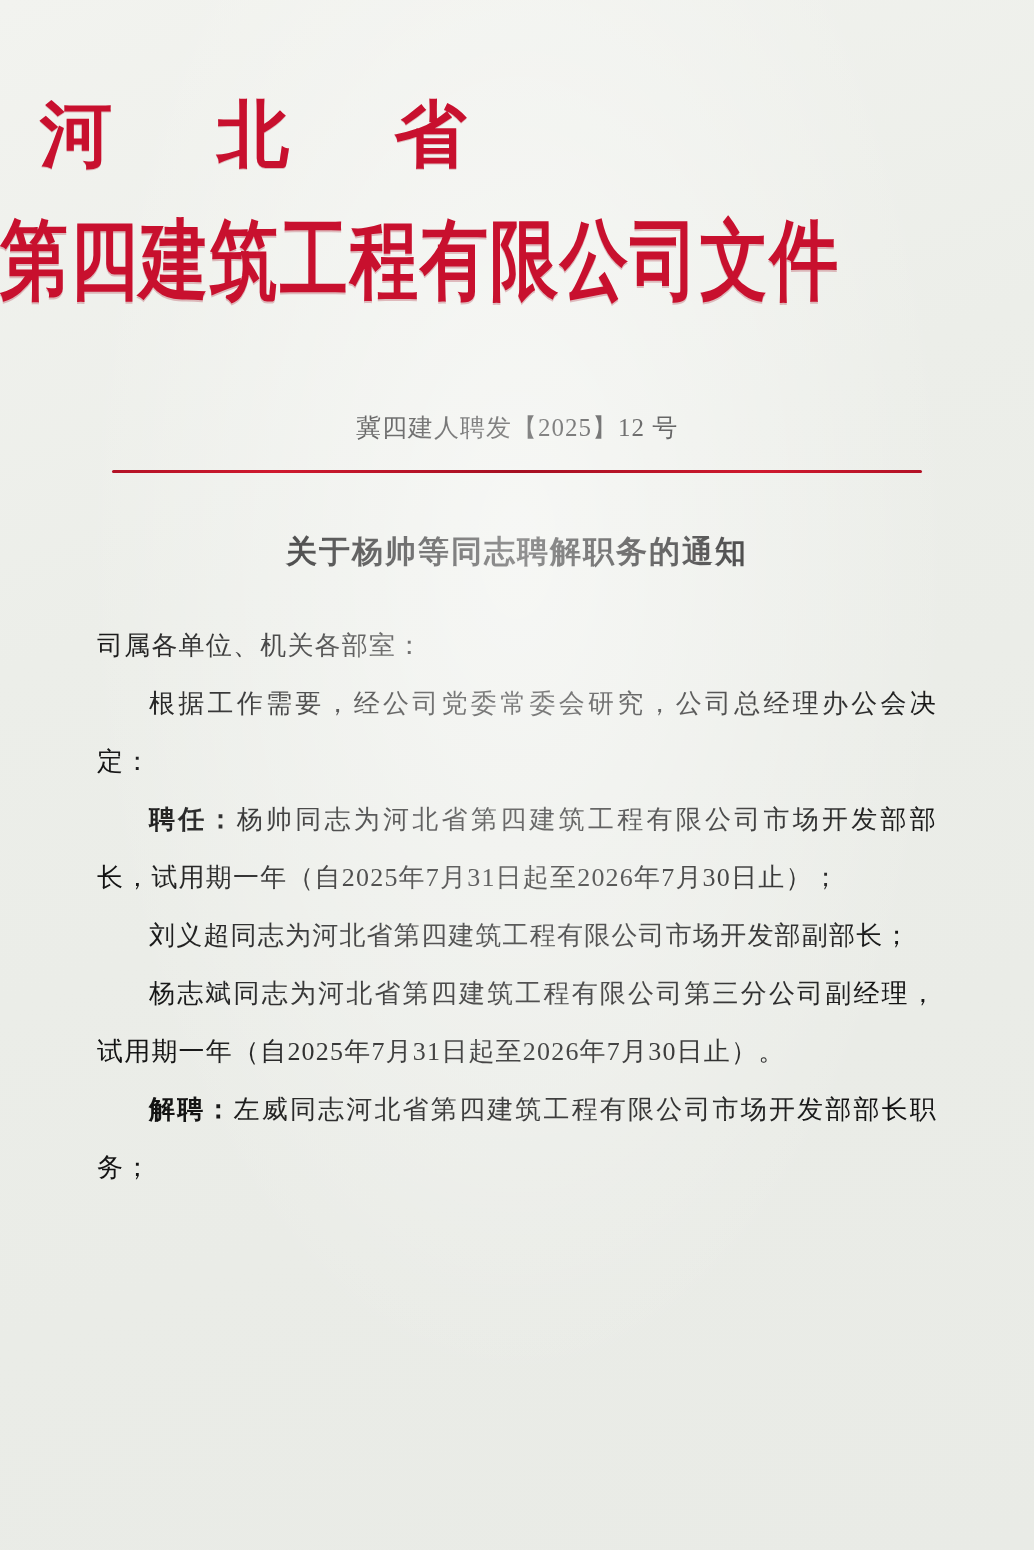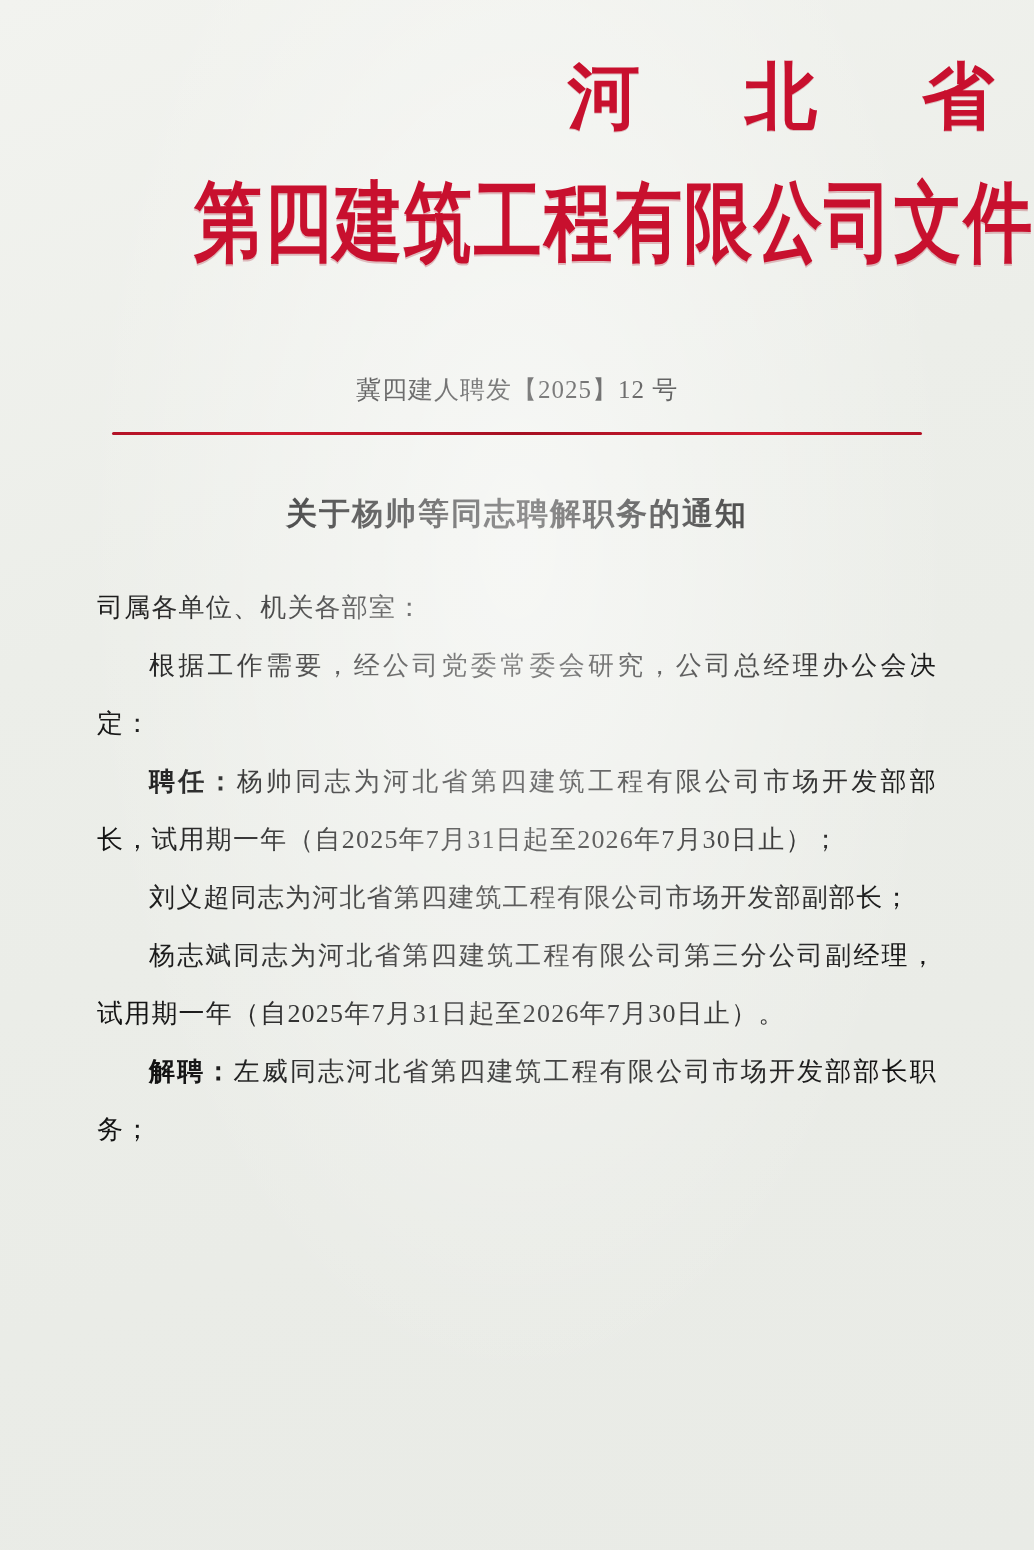--- a/index.html
+++ b/index.html
@@ -24,22 +24,22 @@
   
   .page::before {
     content: "";
     position: absolute;
     inset: 0;
     background: radial-gradient(ellipse at 50% 35%, rgba(255,255,255,0.55) 0%, rgba(255,255,255,0.0) 60%);
     pointer-events: none;
   }
   .header {
     position: relative;
-    padding-top: 58px;
-    text-align: right;
+    padding-top: 96px;
+    text-align: left;
   }
   .title-line1 {
     color: #c8102e;
     font-family: "DejaVu Serif", serif;
     font-weight: bold;
     font-size: 72px;
     letter-spacing: 40px;
     text-indent: 40px;
     line-height: 1.05;
     text-shadow: 0 1px 0 rgba(160,10,30,0.25);

